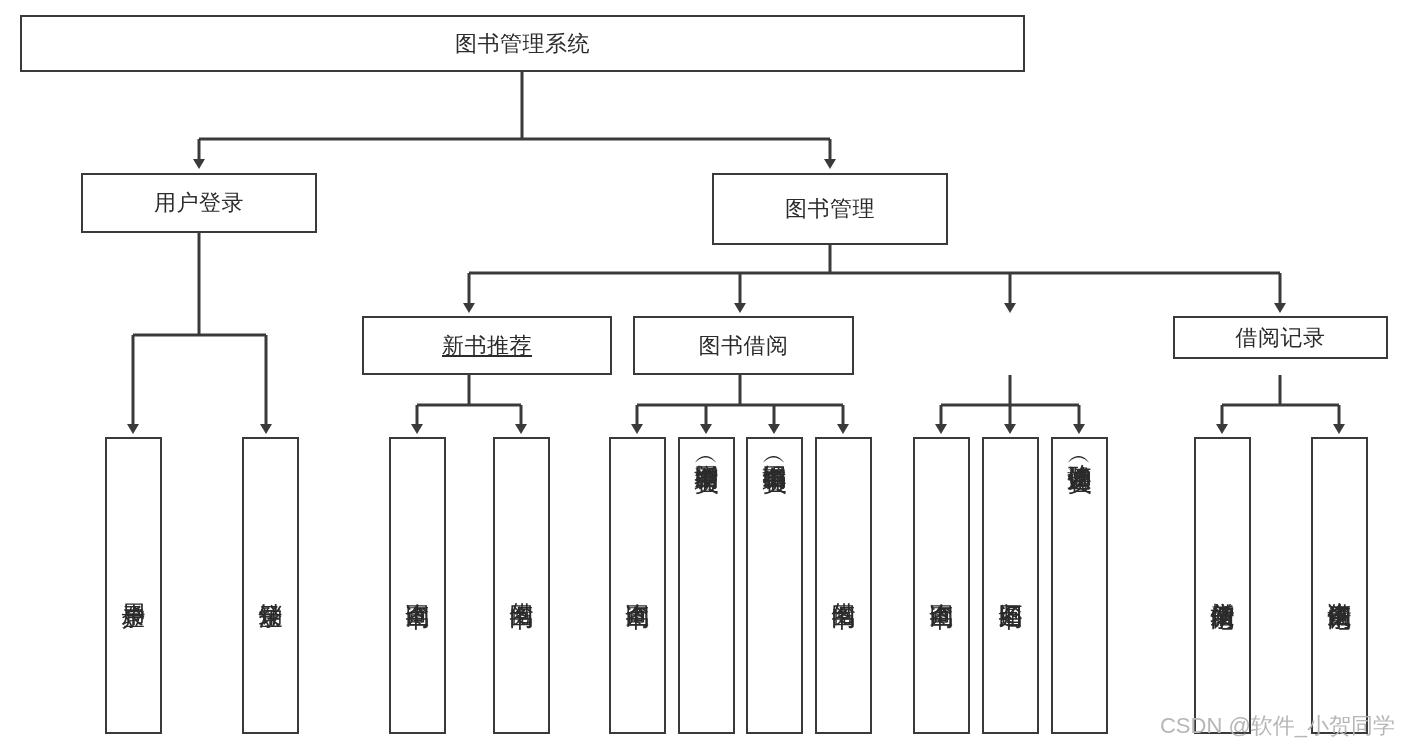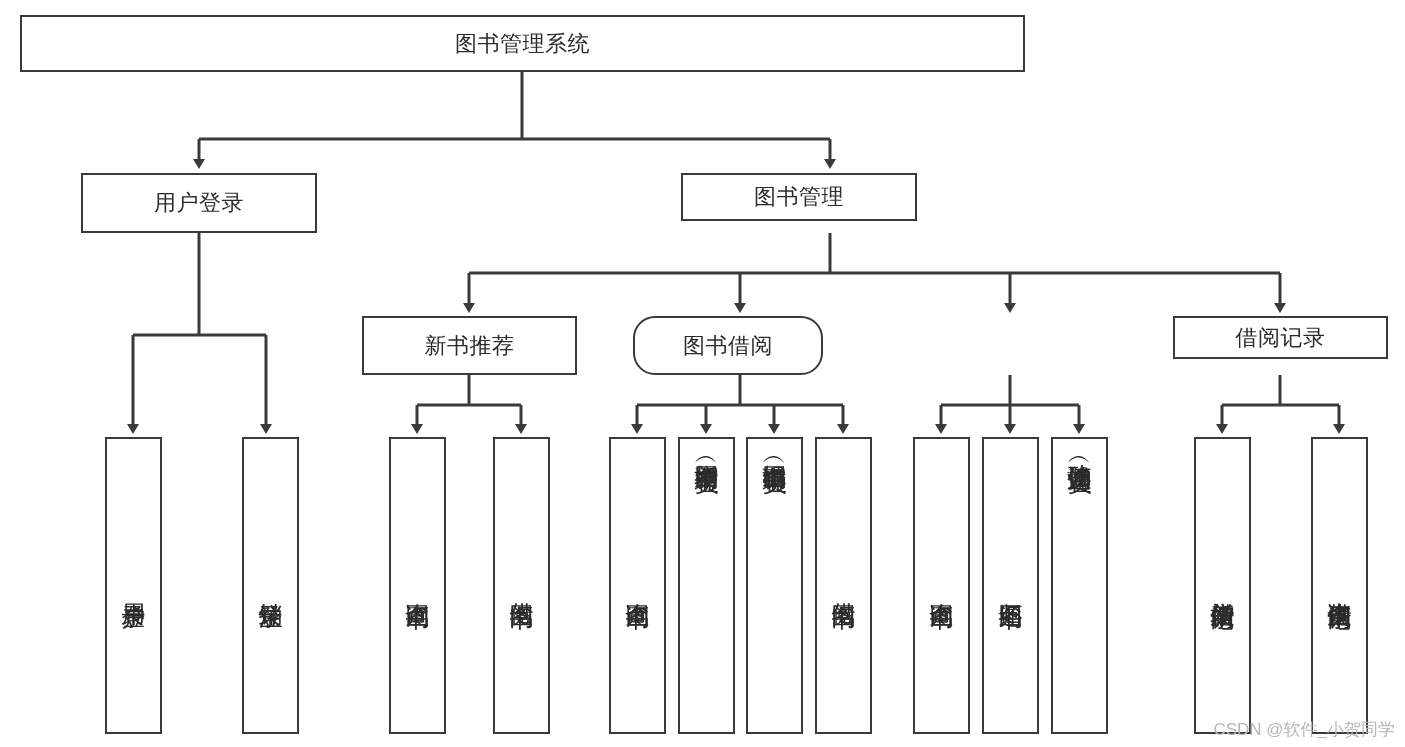--- a/index.html
+++ b/index.html
@@ -61,21 +61,21 @@
     text-align: left;
   }
   .node.v.mid {
     align-items: center;
     padding-top: 0;
   }
   #watermark {
     position: absolute;
     right: 10px;
     bottom: 6px;
-    font-size: 17px;
+    font-size: 22px;
     color: #b6b6b6;
     white-space: nowrap;
     z-index: 5;
     font-family: "Liberation Sans", "DejaVu Sans", sans-serif;
   }
 </style>
 </head>
 <body>
 
 <div id="canvas">
@@ -131,28 +131,28 @@
     </g>
   </svg>
 
   <div class="node h" style="left:20px; top:15px; width:1005px; height:57px;">
     <span class="label">图书管理系统</span>
   </div>
 
   <div class="node h" style="left:81px; top:173px; width:236px; height:60px;">
     <span class="label">用户登录</span>
   </div>
-  <div class="node h" style="left:681px; top:173px; width:236px; height:48px;">
+  <div class="node h" style="left:712px; top:173px; width:236px; height:72px;">
     <span class="label">图书管理</span>
   </div>
 
-  <div class="node h" style="left:362px; top:316px; width:215px; height:59px;">
+  <div class="node h" style="left:362px; top:316px; width:250px; height:59px;text-decoration:underline;">
     <span class="label">新书推荐</span>
   </div>
-  <div class="node h" style="left:633px; top:316px; width:190px; height:59px;border-radius:22px;">
+  <div class="node h" style="left:633px; top:316px; width:221px; height:59px;">
     <span class="label">图书借阅</span>
   </div>
   <div class="node h" style="left:1173px; top:316px; width:215px; height:43px;">
     <span class="label">借阅记录</span>
   </div>
 
   <div class="node v mid" style="left:105px; top:437px; width:57px; height:297px;">
     <span class="label">用户登录</span>
   </div>
   <div class="node v mid" style="left:242px; top:437px; width:57px; height:297px;">

